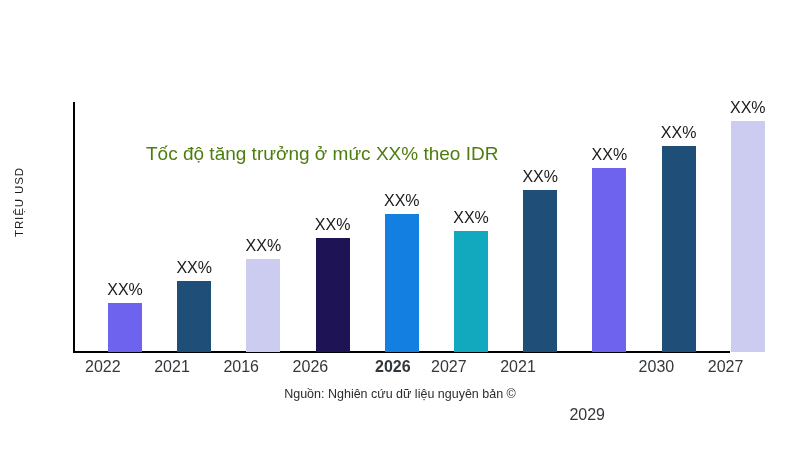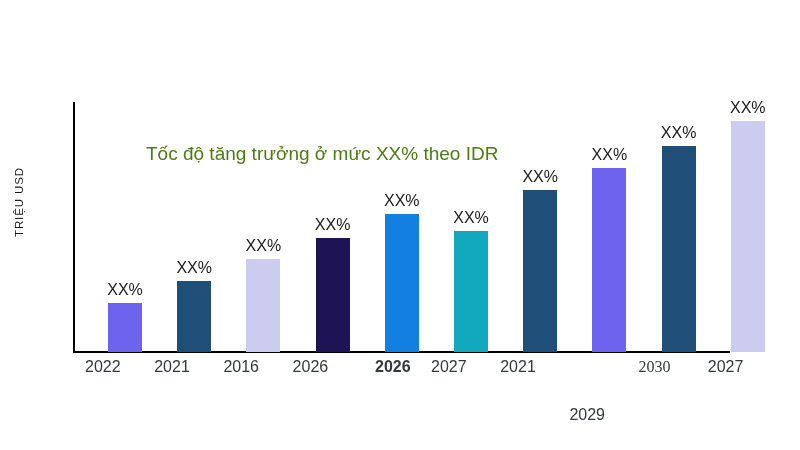--- a/index.html
+++ b/index.html
@@ -129,22 +129,23 @@
       <div class="bar-value" style="left: 431px; width: 80px; top: 209.484px;">XX%</div>
       <div class="tick-label" style="left: 431px; width: 80px;">2027</div>
       <div class="bar" style="left: 523.2px; width: 34px; height: 162.348px; background: rgb(31, 78, 121);"></div>
       <div class="bar-value" style="left: 500.2px; width: 80px; top: 167.652px;">XX%</div>
       <div class="tick-label" style="left: 500.2px; width: 80px;">2021</div>
       <div class="bar" style="left: 592.4px; width: 34px; height: 184.26px; background: rgb(110, 99, 238);"></div>
       <div class="bar-value" style="left: 569.4px; width: 80px; top: 145.74px;">XX%</div>
       <div class="tick-label" style="left: 569.4px; width: 80px; margin-top: 48px;">2029</div>
       <div class="bar" style="left: 661.6px; width: 34px; height: 206.172px; background: rgb(31, 78, 121);"></div>
       <div class="bar-value" style="left: 638.6px; width: 80px; top: 123.828px;">XX%</div>
-      <div class="tick-label" style="left: 638.6px; width: 80px; font-family: Liberation Serif, serif;">2030</div>
+      <div class="tick-label" style="left: 638.6px; width: 80px;">2030</div>
       <div class="bar" style="left: 730.8px; width: 34px; height: 231.072px; background: rgb(203, 204, 239);"></div>
       <div class="bar-value" style="left: 707.8px; width: 80px; top: 98.928px;">XX%</div>
       <div class="tick-label" style="left: 707.8px; width: 80px;">2027</div>
     </div>
 
   <div id="growth-annotation">Tốc độ tăng trưởng ở mức XX% theo IDR</div>
 
+  <div id="source-note">Nguồn: Nghiên cứu dữ liệu nguyên bản ©</div>
 
 </div>
 
 </body></html>

